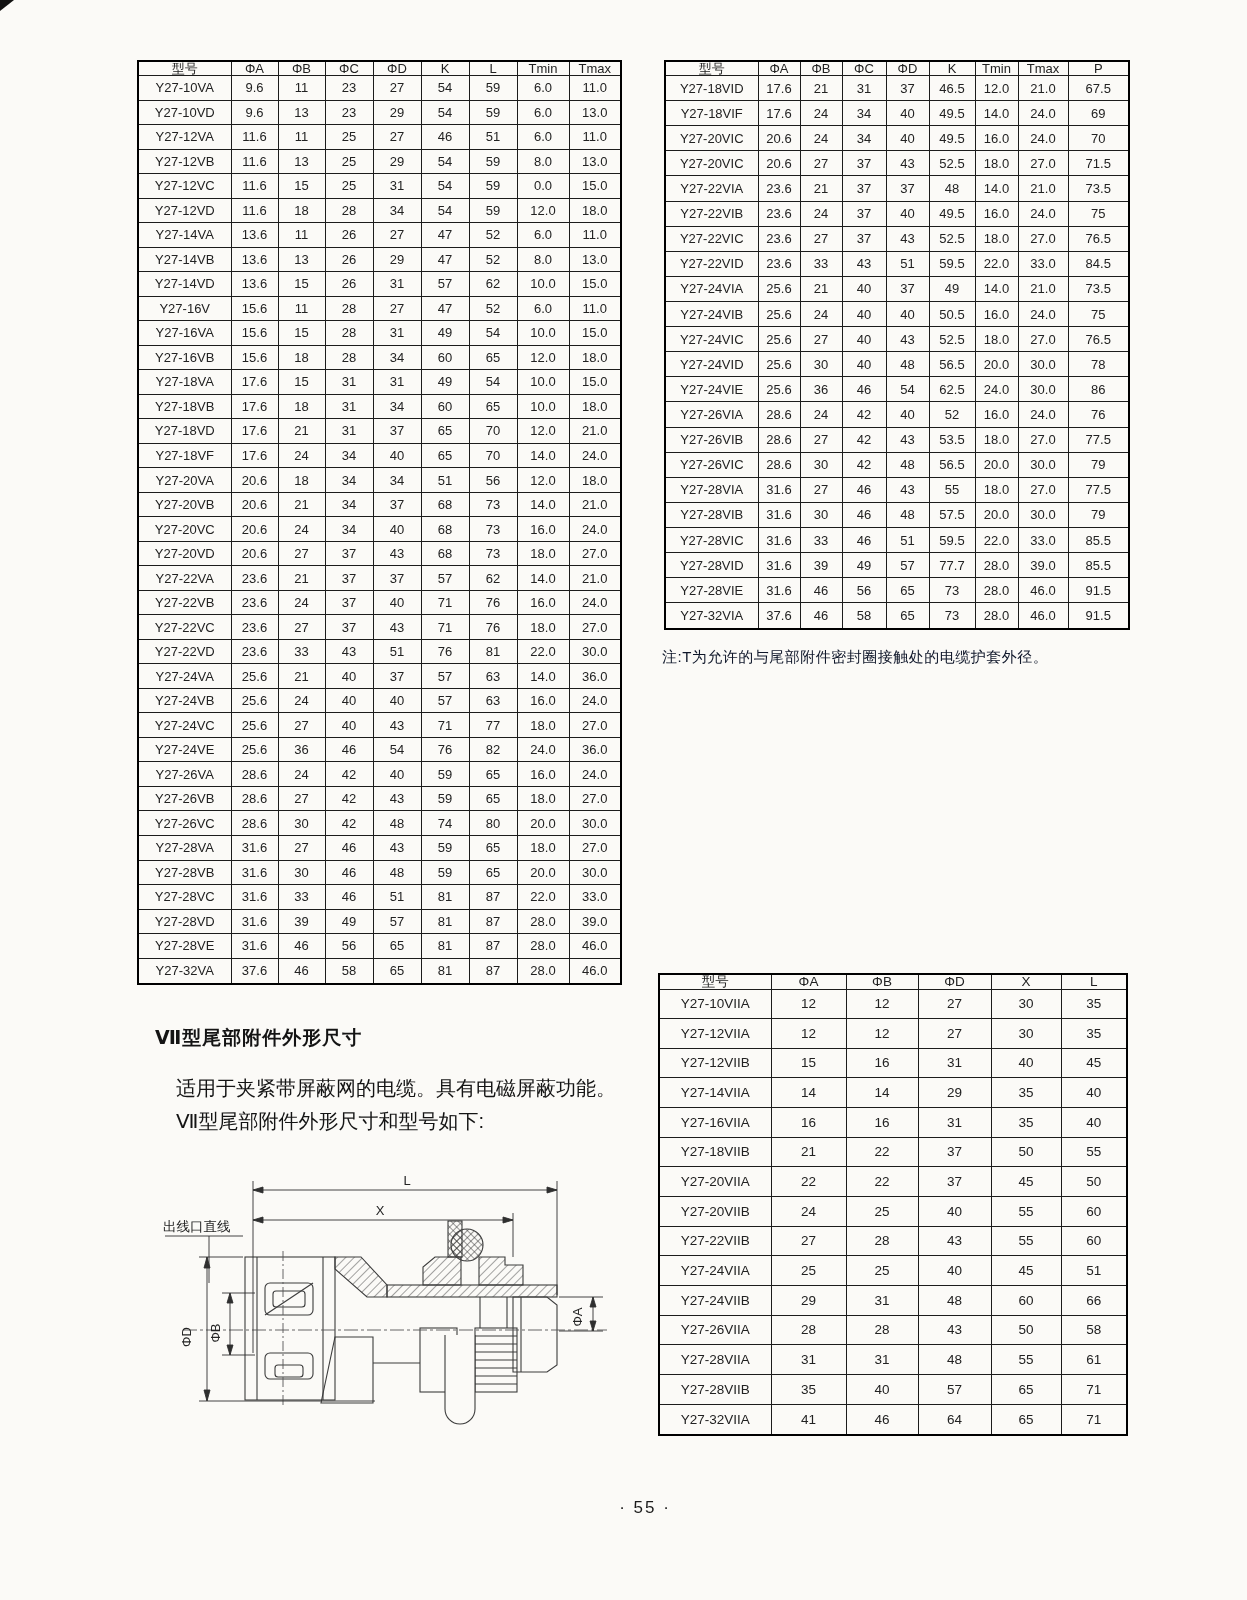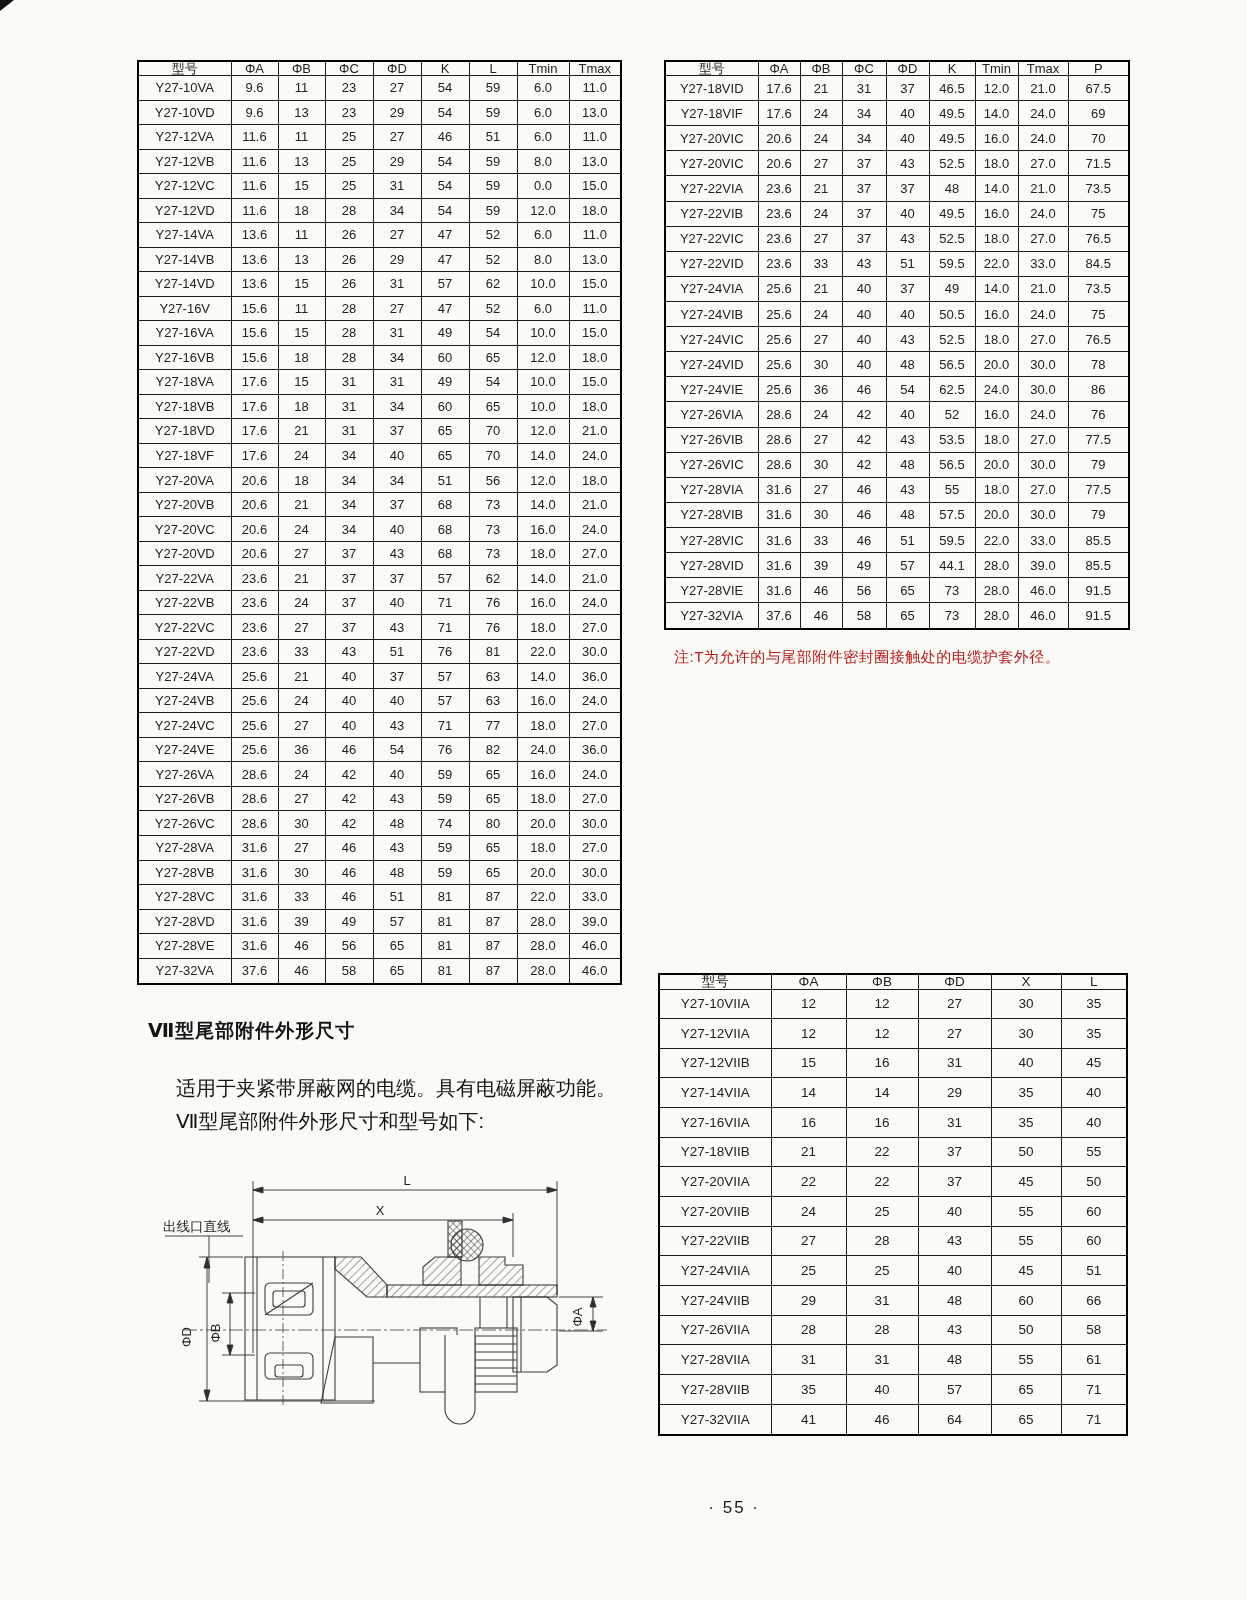--- a/index.html
+++ b/index.html
@@ -33,33 +33,33 @@
     line-height:1;
     white-space:nowrap;
     overflow:hidden;
   }
   #v-table  { left:137px; top:60px;  width:483px; height:925px; }
   #vi-table { left:664px; top:60px;  width:464px; height:570px; }
   #vii-table{ left:658px; top:973px; width:468px; height:463px; }
   #vii-table th,#vii-table td{ font-size:13.5px; }
   .note{
     position:absolute; left:662px; top:648px;
-    font-size:15px; letter-spacing:0.5px; color:#b91c1c;margin-left:12px;
+    font-size:15px; letter-spacing:0.5px; color:#0f172a;
   }
   .heading{
     position:absolute; left:148px; top:1018px;
-    font-size:19px; font-weight:bold; margin:0; letter-spacing:1px; color:#141414;
+    font-size:19px; font-weight:bold; margin:7px; letter-spacing:1px; color:#141414;
   }
   .para{
     position:absolute; left:176px; top:1072px; width:460px;
     font-size:20px; line-height:33px; color:#141414;
   }
   .pageno{
-    position:absolute; left:580px; top:1498px; width:180px;
-    text-align:right; font-size:17px; color:#1a1a1a; letter-spacing:2px;
+    position:absolute; left:555px; top:1498px; width:180px;
+    text-align:center; font-size:17px; color:#1a1a1a; letter-spacing:2px;
   }
   #drawing{ position:absolute; left:135px; top:1145px; }
   #drawing text{ font-size:13px; fill:#242424; }
   #drawing .cjk{ font-size:13.5px; }
 </style>
 </head>
 <body>
 
 <div class="corner-mark"></div>
 
@@ -733,21 +733,21 @@
         <td>22.0</td>
         <td>33.0</td>
         <td>85.5</td>
       </tr>
       <tr>
         <td>Y27-28VID</td>
         <td>31.6</td>
         <td>39</td>
         <td>49</td>
         <td>57</td>
-        <td>44.1</td>
+        <td>77.7</td>
         <td>28.0</td>
         <td>39.0</td>
         <td>85.5</td>
       </tr>
       <tr>
         <td>Y27-28VIE</td>
         <td>31.6</td>
         <td>46</td>
         <td>56</td>
         <td>65</td>

